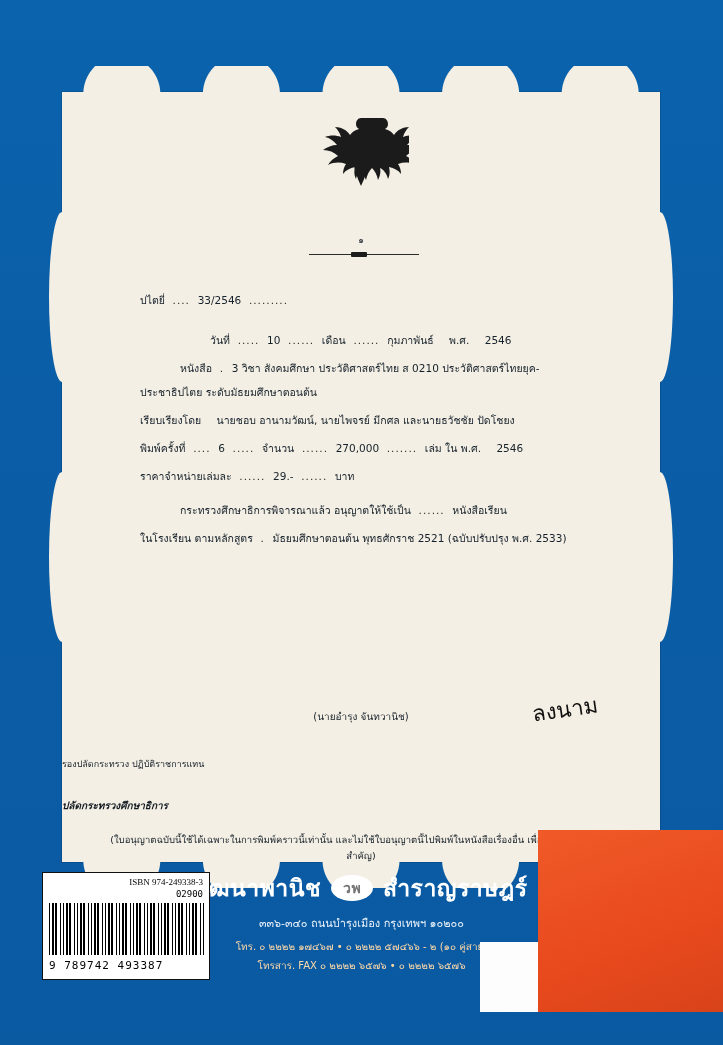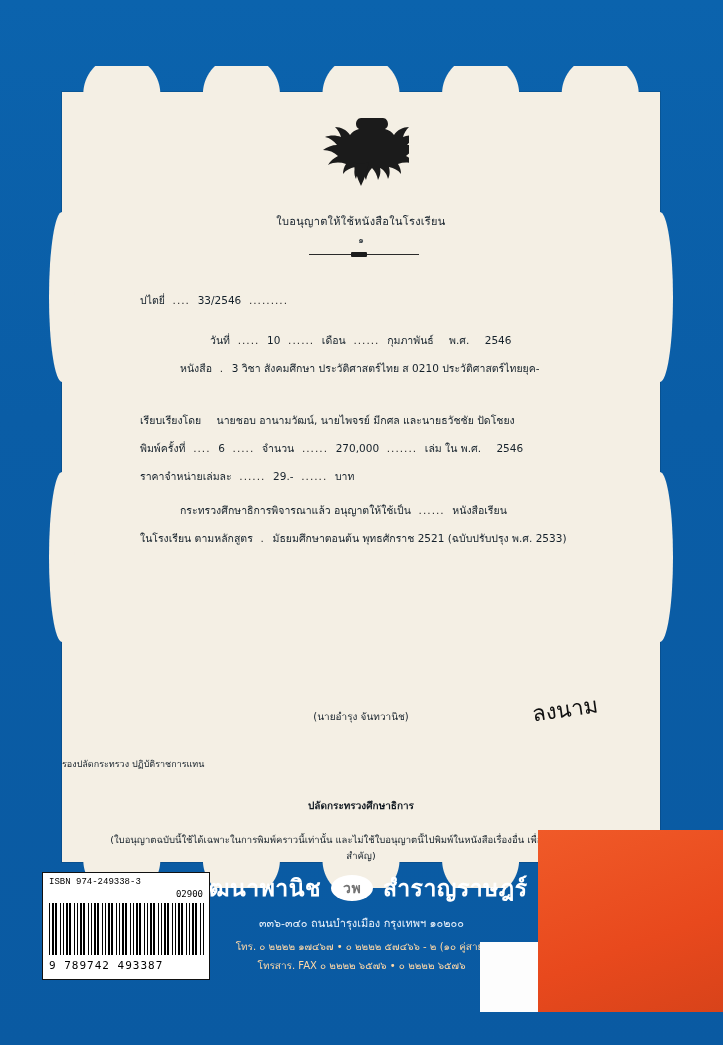--- a/index.html
+++ b/index.html
@@ -84,22 +84,22 @@
   }
   #sig-name{
     position:absolute;left:0;right:0;top:617px;text-align:center;
     font-size:10px;color:#15202a;
   }
   #sig-role{
     position:absolute;left:0;right:0;top:665px;text-align:left;
     font-size:9px;color:#15202a;
   }
   #sig-office{
-    position:absolute;left:0;right:0;top:706px;text-align:center;
-    font-size:10px;font-weight:bold;color:#121a22;
+    position:absolute;left:0;right:0;top:706px;
+    font-size:10px;font-weight:bold;color:#121a22;font-style:italic;
   }
   #note{
     position:absolute;left:40px;right:40px;top:740px;text-align:center;
     font-size:9.5px;line-height:16px;color:#141f28;
   }
 
   
   #publisher{
     position:absolute;left:0;right:0;top:862px;height:120px;
     color:#ffffff;text-align:center;
@@ -117,21 +117,21 @@
   #pub-addr{font-size:11px;margin-top:8px;color:#eaf2fb;}
   #pub-tel{font-size:10px;margin-top:7px;color:#ffd9a8;}
   #pub-fax{font-size:10px;margin-top:4px;color:#ffd9a8;}
 
   
   #barcode-box{
     position:absolute;left:42px;top:872px;width:168px;height:108px;
     background:#ffffff;border:1px solid #111;
     padding:4px 6px;box-sizing:border-box;
   }
-  #isbn{font-family:Liberation Mono, monospace;font-size:9px;color:#000;}
+  #isbn{font-family:Liberation Serif, serif;font-size:9px;color:#000;text-align:right;}
   #price-code{
     position:absolute;right:6px;top:16px;
     font-family:"DejaVu Sans Mono", monospace;font-size:9px;color:#000;
   }
   #bars{
     position:absolute;left:6px;top:30px;width:156px;height:52px;
     background:repeating-linear-gradient(90deg,
       #000 0 1px, #fff 1px 3px, #000 3px 5px, #fff 5px 6px,
       #000 6px 8px, #fff 8px 11px, #000 11px 12px, #fff 12px 14px);
   }
@@ -165,21 +165,20 @@
 
     <div id="emblem">
       <svg width="96" height="78" viewBox="0 0 96 78" aria-hidden="true">
         <g fill="#1b1b1b">
           <path d="M48 4 c-3 0 -5 3 -5 6 0 2 1 4 3 5 -4 1 -7 3 -9 6 -3 -5 -9 -8 -15 -8 3 3 5 6 6 10 -5 -2 -11 -2 -16 0 5 1 9 4 12 8 -5 0 -10 2 -14 5 6 0 11 2 15 6 -4 2 -8 5 -10 9 6 -3 12 -3 18 -1 -2 3 -3 6 -3 10 3 -4 7 -6 12 -7 -1 4 -1 8 1 12 1 -5 4 -9 8 -11 -1 4 0 8 2 12 1 -5 3 -9 6 -12 3 3 5 7 6 12 2 -4 3 -8 2 -12 4 2 7 6 8 11 2 -4 2 -8 1 -12 5 1 9 3 12 7 0 -4 -1 -7 -3 -10 6 -2 12 -2 18 1 -2 -4 -6 -7 -10 -9 4 -4 9 -6 15 -6 -4 -3 -9 -5 -14 -5 3 -4 7 -7 12 -8 -5 -2 -11 -2 -16 0 1 -4 3 -7 6 -10 -6 0 -12 3 -15 8 -2 -3 -5 -5 -9 -6 2 -1 3 -3 3 -5 0 -3 -2 -6 -5 -6z"></path>
           <path d="M40 48 c2 8 4 16 8 24 4 -8 6 -16 8 -24 -5 2 -11 2 -16 0z"></path>
         </g>
       </svg>
     </div>
 
-    <div id="cert-title" class="thai">ใบอนุญาตให้ใช้หนังสือในโรงเรียน</div>
     <div id="cert-sub" class="thai">๑</div>
     <div id="title-rule"></div>
 
     <div class="row" style="top:200px;">
       <span class="lbl">ปไตยี่</span>
       <span class="dots">&nbsp;....&nbsp;</span>
       <span class="val">33/2546</span>
       <span class="dots">&nbsp;.........</span>
     </div>
 
@@ -196,20 +195,23 @@
       <span class="dots">&nbsp;&nbsp;</span>
       <span class="val">2546</span>
     </div>
 
     <div class="row" style="top:268px;left:118px;">
       <span class="lbl">หนังสือ</span>
       <span class="dots">&nbsp;.&nbsp;</span>
       <span class="val">3 วิชา สังคมศึกษา ประวัติศาสตร์ไทย ส 0210 ประวัติศาสตร์ไทยยุค-</span>
     </div>
 
+    <div class="row" style="top:292px;left:78px;">
+      <span class="val">ประชาธิปไตย  ระดับมัธยมศึกษาตอนต้น</span>
+    </div>
 
     <div class="row" style="top:320px;">
       <span class="lbl">เรียบเรียงโดย</span>
       <span class="dots">&nbsp;&nbsp;</span>
       <span class="val">นายชอบ อานามวัฒน์, นายไพจรย์ มีกศล และนายธวัชชัย ปัดโชยง</span>
     </div>
 
     <div class="row" style="top:348px;">
       <span class="lbl">พิมพ์ครั้งที่</span>
       <span class="dots">&nbsp;....&nbsp;</span>

